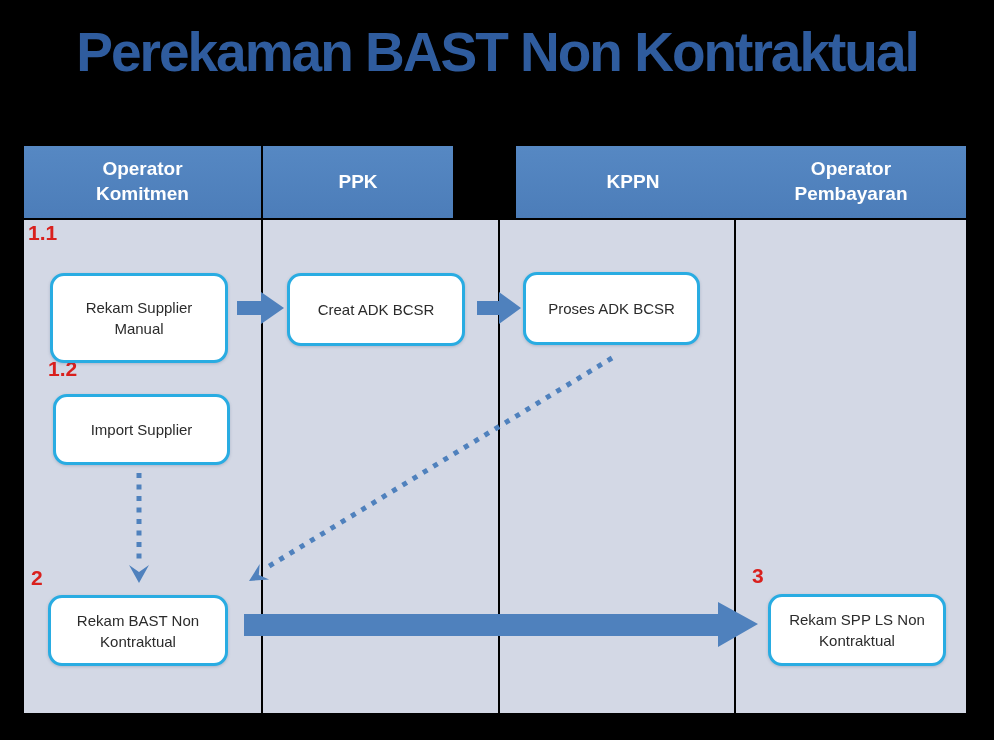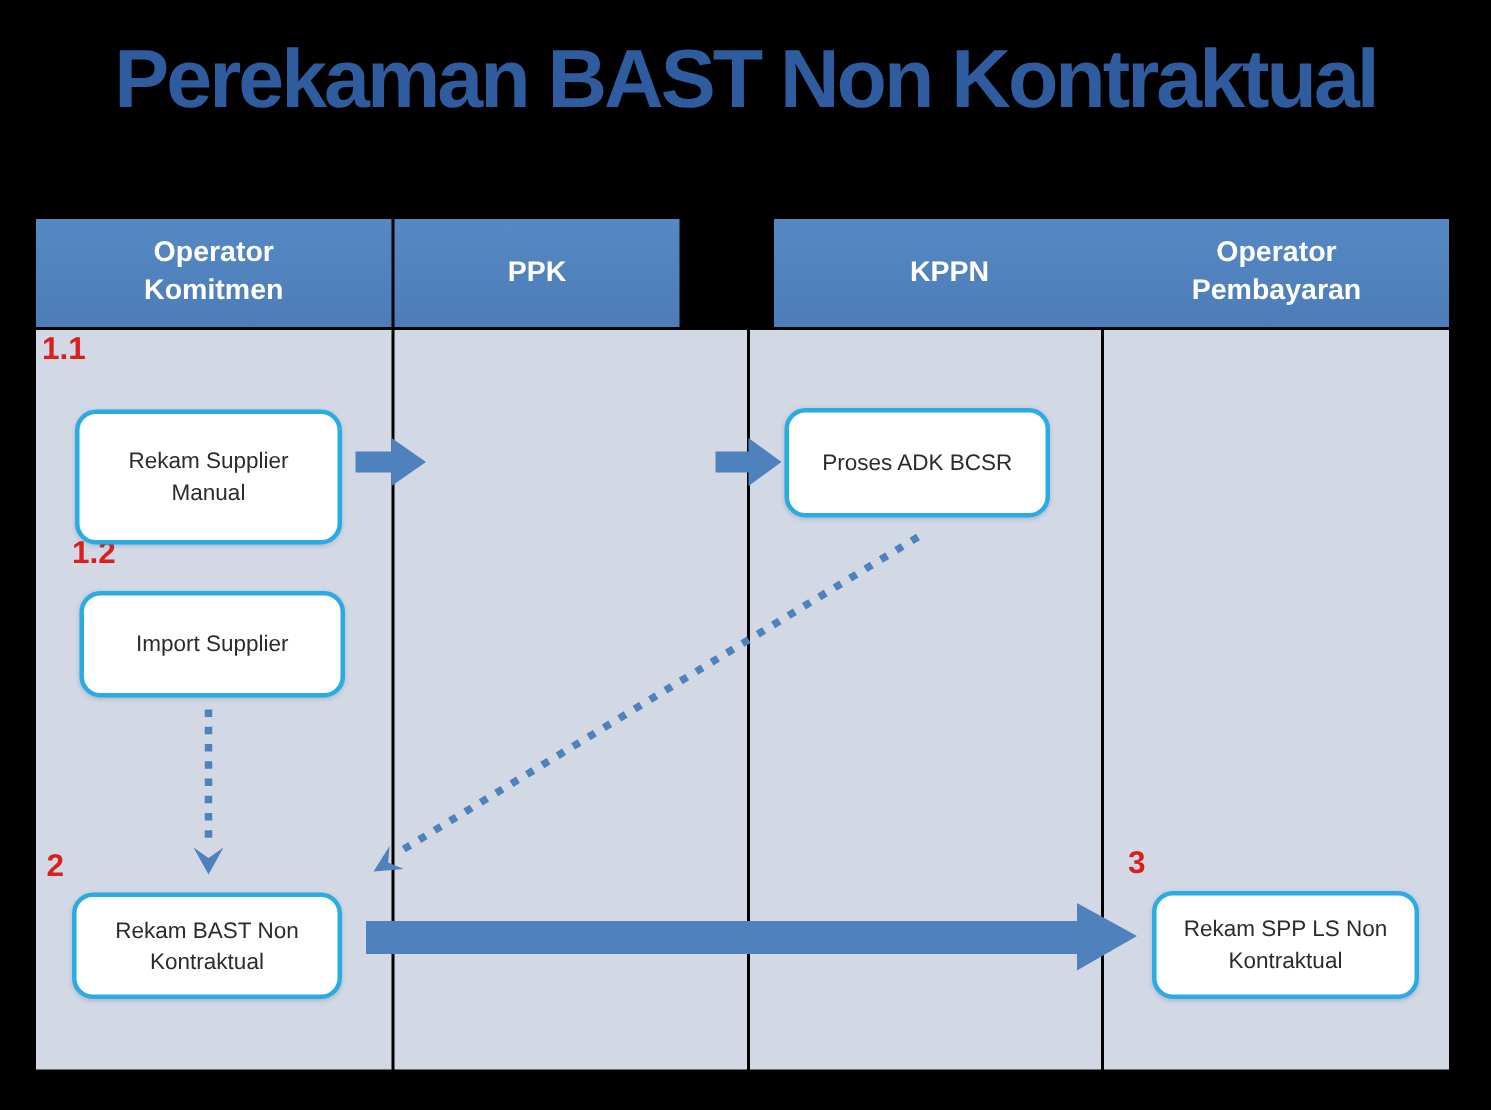--- a/index.html
+++ b/index.html
@@ -77,20 +77,21 @@
     <polygon points="249,581 259.7,564 258.8,575 269.1,579.4" fill="#4F81BD"></polygon>
   </svg>
 
   <div class="step-label" style="left:28px; top:221px;">1.1</div>
   <div class="step-label" style="left:28px; top:357px;margin-left:20px;">1.2</div>
   <div class="step-label" style="left:31px; top:566px;">2</div>
   <div class="step-label" style="left:752px; top:564px;">3</div>
 
   <div class="node" style="left:50px;  top:273px; width:178px; height:90px;">Rekam Supplier
 Manual</div>
+  <div class="node" style="left:287px; top:273px; width:178px; height:73px;">Creat ADK BCSR</div>
   <div class="node" style="left:523px; top:272px; width:177px; height:73px;">Proses ADK BCSR</div>
   <div class="node" style="left:53px;  top:394px; width:177px; height:71px;">Import Supplier</div>
   <div class="node" style="left:48px;  top:595px; width:180px; height:71px;">Rekam BAST Non
 Kontraktual</div>
   <div class="node" style="left:768px; top:594px; width:178px; height:72px;text-align:center;">Rekam SPP LS Non
 Kontraktual</div>
 
 </div>
 
 </body></html>

